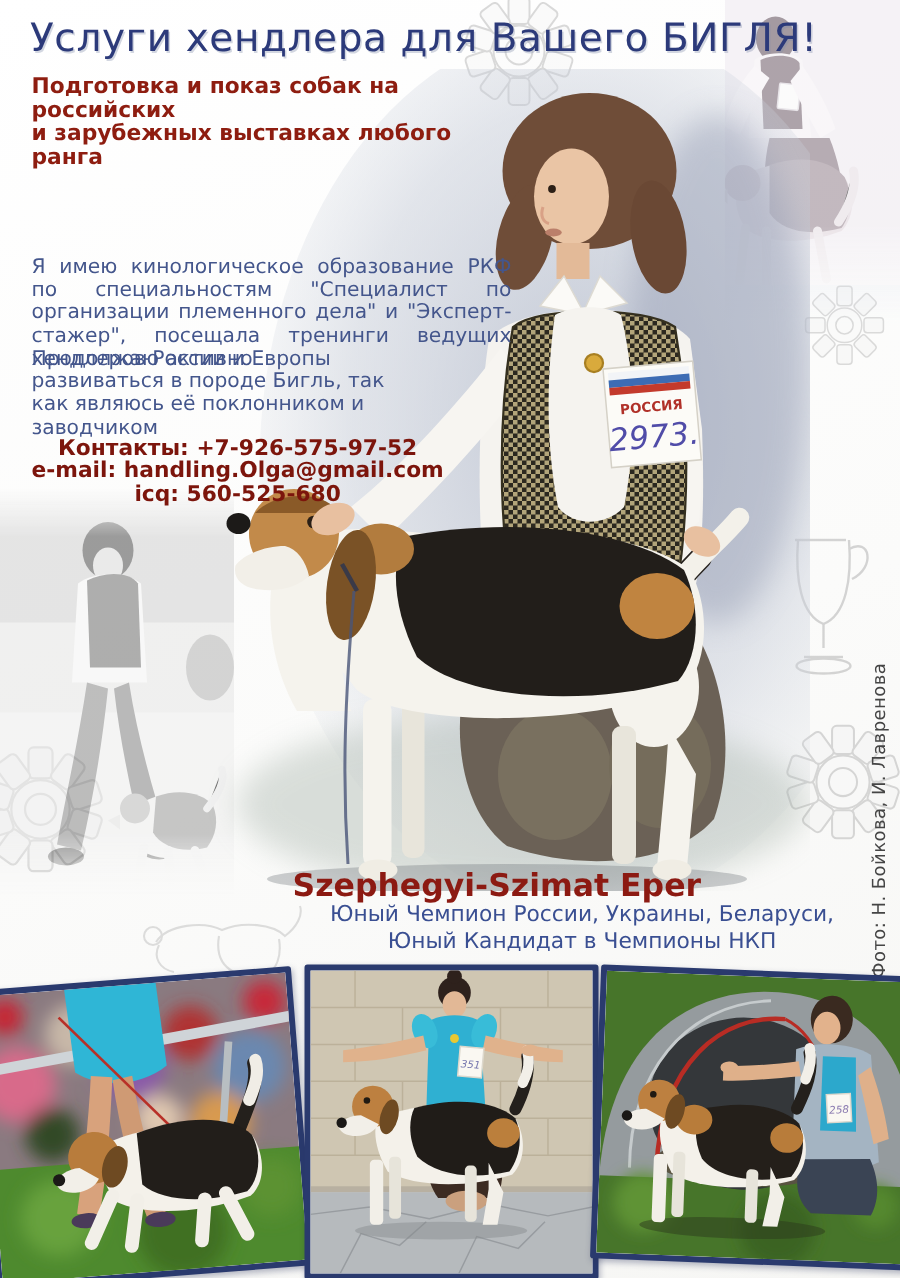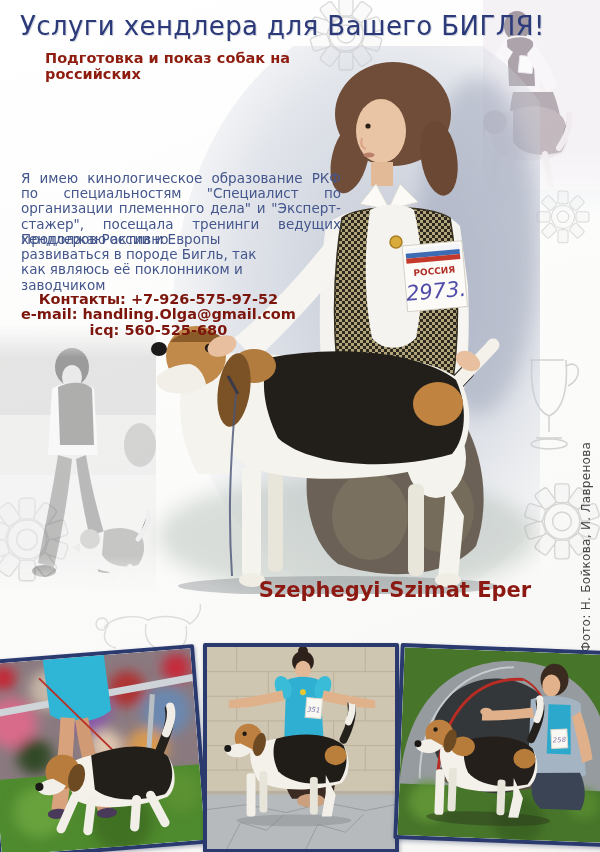--- a/index.html
+++ b/index.html
@@ -11,29 +11,29 @@
   }
   .abs{position:absolute;}
   
   .title{
     left:20px;top:11px;width:575px;
     font-size:26px;font-weight:normal;letter-spacing:.4px;
     color:#2c3a7a;text-shadow:1px 1px 0 rgba(130,140,170,.35);
     white-space:nowrap;
   }
   .subtitle{left:21px;top:51px;width:330px;
-    font-size:14.5px;font-weight:bold;line-height:15.5px;color:#8e1d10;margin-left:24px;}
+    font-size:14.5px;font-weight:bold;line-height:15.5px;color:#8e1d10;}
   .para{left:21px;width:320px;font-size:13.5px;line-height:15.2px;
     color:#44568c;text-align:justify;}
   .para1{top:95px;}
   .para2{top:171px;}
   .para2cont{left:21px;top:232px;width:238px;font-size:13.5px;line-height:15.2px;color:#44568c;}
   .contact-name{left:21px;top:274px;font-size:16px;font-weight:bold;color:#2c3a7a;}
   .contacts{left:21px;top:292px;font-size:14.5px;font-weight:bold;line-height:15.4px;color:#7c150c;text-align:center;}
-  .dog-name{left:195px;top:578px;width:400px;text-align:center;
+  .dog-name{left:195px;top:578px;width:400px;text-align:left;
     font-size:21px;font-weight:bold;color:#8c1a12;}
   .dog-titles{left:178px;top:602px;width:420px;text-align:center;
     font-size:14.5px;line-height:17.5px;color:#3a4f92;}
   .photo-credit{
     left:579px;top:652px;width:238px;height:16px;
     transform:rotate(-90deg);transform-origin:0 0;
     font-size:12px;color:#454545;letter-spacing:.3px;white-space:nowrap;
   }
   
   .main-photo{left:138px;top:46px;width:402px;height:548px;}
@@ -270,29 +270,34 @@
       <path d="M98,348 C92,420 90,470 94,530" stroke="#4a5578" stroke-width="2" fill="none" opacity=".8"></path>
     </g>
 
     <ellipse cx="84" cy="300" rx="15" ry="10" fill="#e8c0a0" transform="rotate(-22 84 300)"></ellipse>
     <ellipse cx="330" cy="315" rx="13" ry="9" fill="#e8c0a0" transform="rotate(30 330 315)"></ellipse>
   </svg>
 
   <div class="abs title">Услуги хендлера для Вашего БИГЛЯ!</div>
   <div class="abs subtitle">
     <div>Подготовка и показ собак на российских</div>
+    <div>и зарубежных выставках любого ранга</div>
   </div>
   <div class="abs para para2">Я имею кинологическое образование РКФ по специальностям "Специалист по организации племенного дела" и "Эксперт-стажер", посещала тренинги ведущих хендлеров России и Европы</div>
   <div class="abs para2cont">Продолжаю активно развиваться в породе Бигль, так как являюсь её поклонником и заводчиком</div>
   <div class="abs contacts">
     <div>Контакты: +7-926-575-97-52</div>
     <div>e-mail: handling.Olga@gmail.com</div>
     <div>icq: 560-525-680</div>
   </div>
   <div class="abs dog-name">Szephegyi-Szimat Eper</div>
+  <div class="abs dog-titles">
+    <div>Юный Чемпион России,  Украины, Беларуси,</div>
+    <div>Юный Кандидат в Чемпионы НКП</div>
+  </div>
   <div class="abs photo-credit">Фото: Н. Бойкова, И. Лавренова</div>
 
   <div class="abs bottom-photo bp-left">
     <svg viewBox="0 0 200 190" preserveAspectRatio="none">
       <defs>
           <filter id="f6" x="-40%" y="-40%" width="180%" height="180%">
             <feGaussianBlur stdDeviation="6"></feGaussianBlur>
           </filter>
         </defs>
       <rect width="200" height="125" fill="#8a7a80"></rect>

